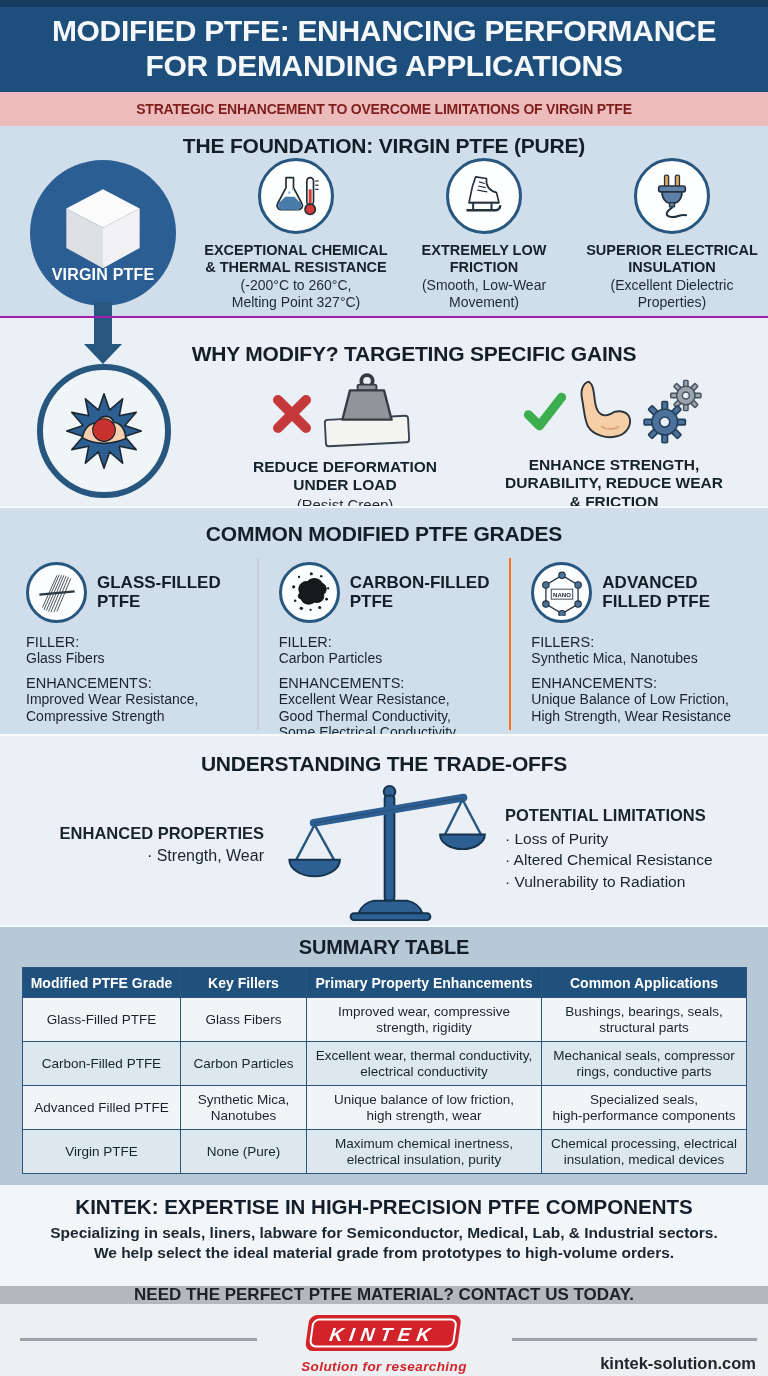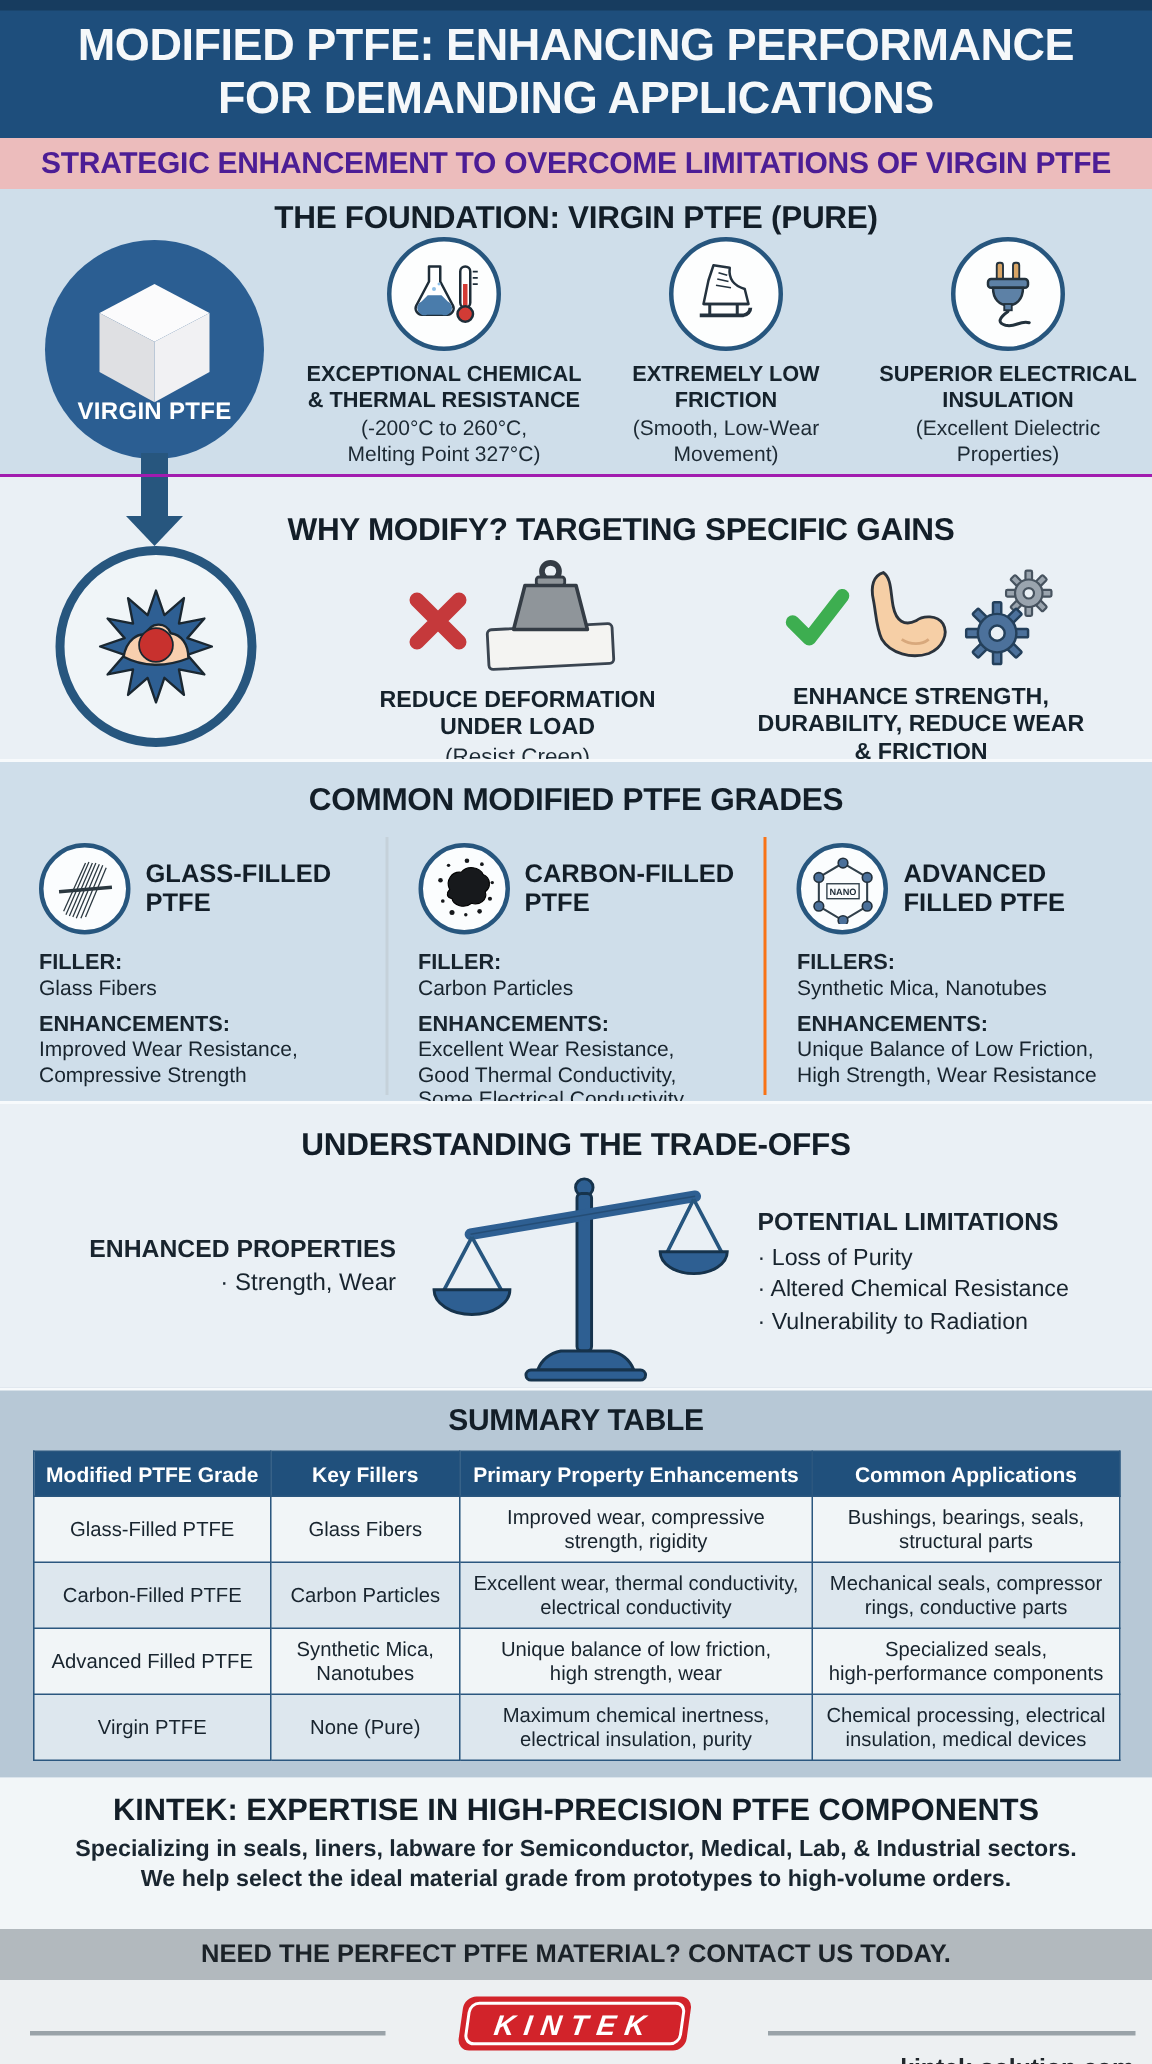--- a/index.html
+++ b/index.html
@@ -6,21 +6,21 @@
   body { width:768px; font-family:"Liberation Sans","DejaVu Sans",sans-serif; color:#18242e; }
   .page { position:relative; width:768px; height:1376px; overflow:hidden; background:#cfdeea; }
   .pre { white-space:pre-line; }
 
   
   .hdr { position:relative; height:92px; background:#1e4e7c; }
   .hdr-strip { position:absolute; top:0; left:0; right:0; height:7px; background:#173c5f; }
   .hdr-title { position:absolute; top:13px; left:0; right:0; text-align:center;
     color:#f5f8fa; font-weight:bold; font-size:30px; line-height:1.17; letter-spacing:-0.3px; }
   .pink { height:34px; background:#ecbcbc; display:flex; align-items:center; justify-content:center; }
-  .pink span { font-weight:bold; font-size:20px; color:#4c1d95; letter-spacing:-0.2px; }
+  .pink span { font-weight:bold; font-size:14px; color:#7f1d1d; letter-spacing:-0.2px; }
 
   .sec-title { text-align:center; font-weight:bold; font-size:21px; color:#131e28; letter-spacing:-0.2px; }
 
   
   .foundation { position:relative; height:190px; background:#cfdeea; }
   .foundation .sec-title { position:absolute; top:8px; left:0; right:0; }
   .big-circle { position:absolute; left:30px; top:34px; width:146px; height:146px; border-radius:50%;
     background:#2b5e92; display:flex; flex-direction:column; align-items:center; justify-content:center; }
   .big-circle-label { color:#fff; font-weight:bold; font-size:16px; margin-top:-4px; letter-spacing:0.2px; }
   .stem-a { position:absolute; left:94px; top:176px; width:18px; height:14px; background:#27567e; }
@@ -46,21 +46,21 @@
   
   .grades { position:relative; height:228px; background:#cfdeea; border-top:2px solid #f7fafc; }
   .grades .sec-title { position:absolute; top:14px; left:0; right:0; }
   .grade-cols { position:absolute; top:50px; left:6px; right:6px; bottom:4px; display:flex; }
   .grade-col { flex:1 1 0; padding:4px 10px 0 20px; }
   .grade-col.mid { border-left:2px solid #c5d1da; border-right:2px solid #f97316; }
   .grade-head { display:flex; align-items:center; gap:10px; }
   .grade-icon-circle { width:61px; height:61px; border-radius:50%; background:#fbfdfe; border:3px solid #27567e;
     flex:0 0 auto; display:flex; align-items:center; justify-content:center; }
   .grade-name { font-weight:bold; font-size:17px; line-height:1.08; color:#131e28; }
-  .g-label { font-weight:bold; font-size:14.5px; margin-top:11px; }
+  .g-label { font-weight:normal; font-size:14.5px; margin-top:11px; }
   .g-label.tight { margin-top:8px; }
   .g-val { font-size:14px; line-height:1.2; }
 
   
   .tradeoffs { position:relative; height:191px; background:#eaf0f5; border-top:2px solid #f7fafc; }
   .tradeoffs .sec-title { position:absolute; top:16px; left:0; right:0; }
   .scale-wrap { position:absolute; left:278px; top:46px; }
   .to-left { position:absolute; left:8px; top:88px; width:256px; text-align:right; }
   .to-left .t { font-weight:bold; font-size:16.5px; }
   .to-left .i { font-size:16px; margin-top:4px; }
@@ -76,21 +76,21 @@
   table.sum th { background:#20507c; color:#fff; font-size:14px; font-weight:bold; height:30px; }
   table.sum td { font-size:13.5px; line-height:1.16; height:44px; }
   tr.odd td { background:#f1f5f7; }
   tr.even td { background:#dde7ee; }
 
   
   .expertise { position:relative; height:101px; background:#f2f6f8; text-align:center; }
   .exp-title { padding-top:10px; font-weight:bold; font-size:20.5px; color:#131e28; }
   .exp-line { font-size:15.5px; line-height:1.3; color:#1a2630; font-weight:bold; }
   .exp-line.first { margin-top:4px; }
-  .cta { height:34px; background:#b2b9be; display:flex; align-items:center; justify-content:center; }
+  .cta { height:18px; background:#b2b9be; display:flex; align-items:center; justify-content:center; }
   .cta span { font-weight:bold; font-size:17px; color:#1b2228; }
   .footer { position:relative; height:74px; background:#edf0f2; }
   .foot-line { position:absolute; top:34px; height:3px; background:#9aa3a9; }
   .foot-line.left { left:20px; width:237px; }
   .foot-line.right { left:512px; width:245px; }
   .logo-block { position:absolute; left:292px; top:9px; width:184px; text-align:center; }
   .tagline { color:#d2232a; font-weight:bold; font-style:italic; font-size:13.5px; margin-top:0; letter-spacing:0.4px; }
   .website { position:absolute; right:12px; top:50px; font-size:16.5px; color:#20262b; font-weight:bold; }
 </style>
 </head>

